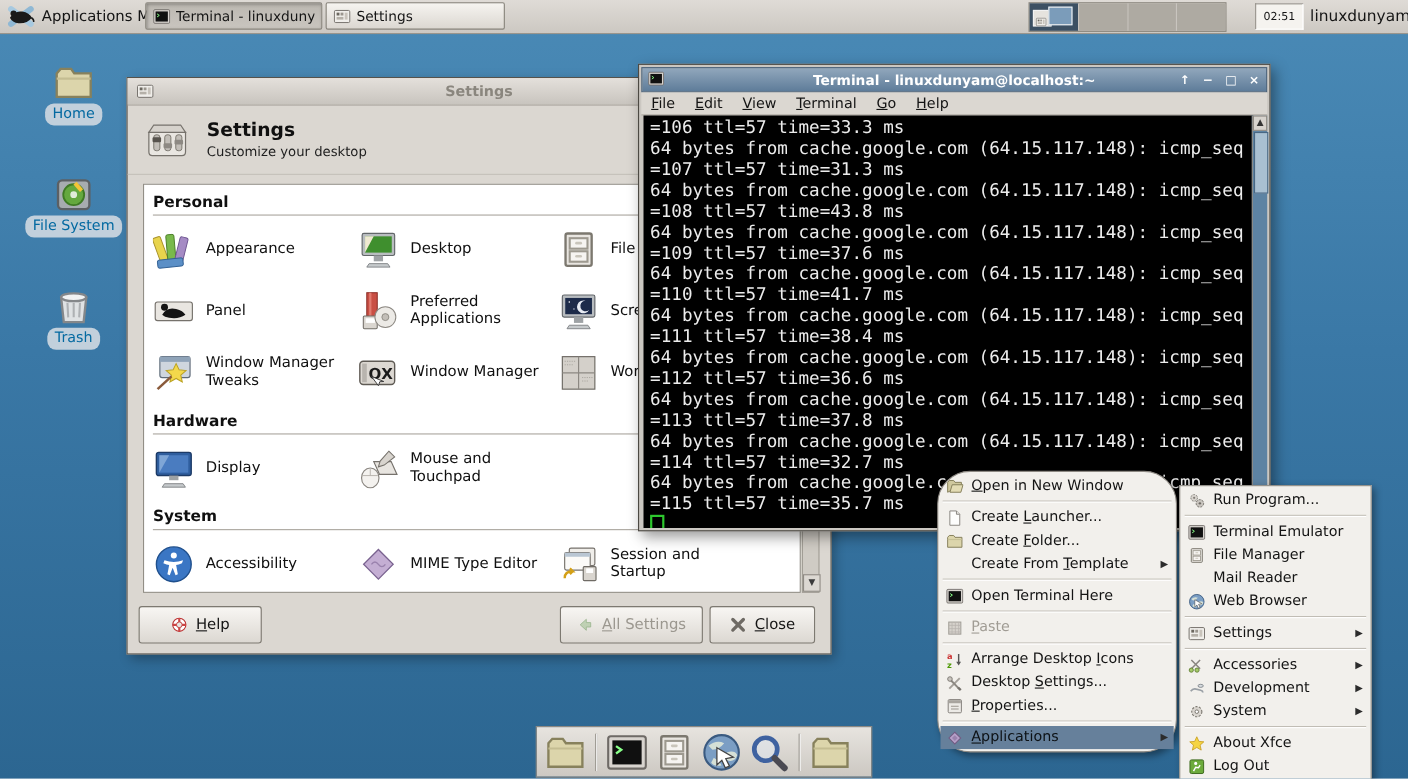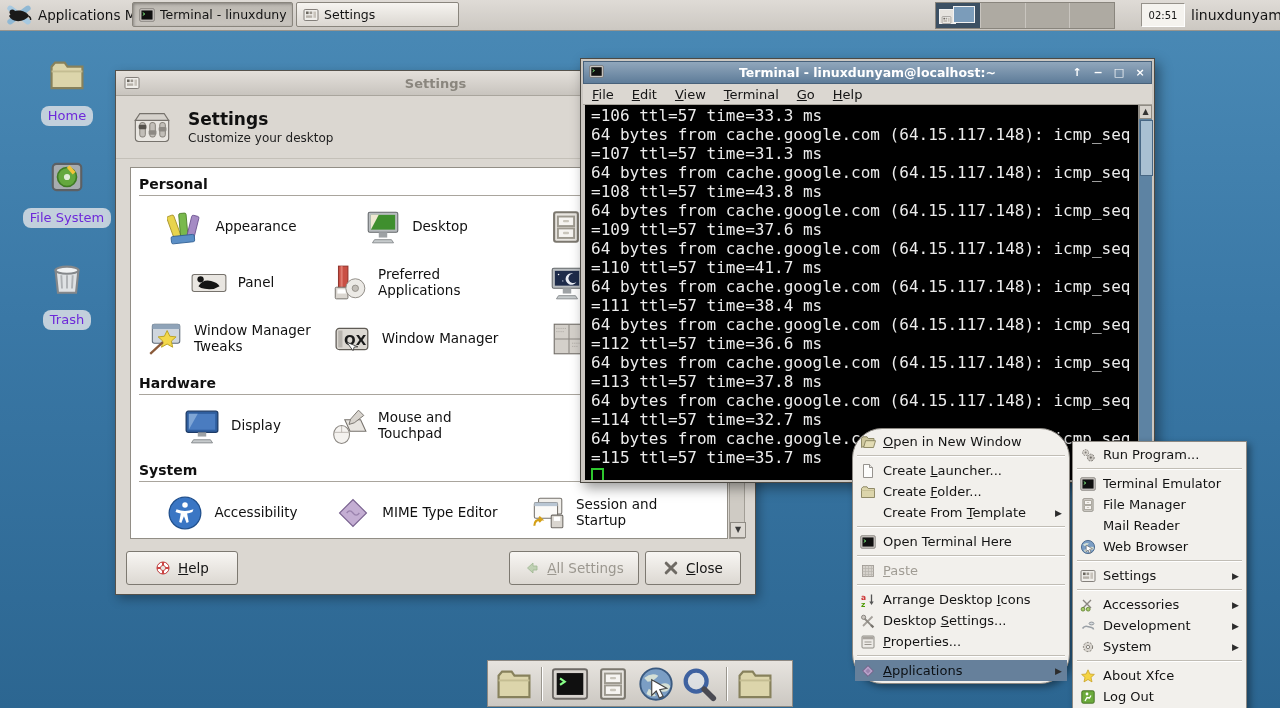--- a/index.html
+++ b/index.html
@@ -30,21 +30,21 @@
   .mw1 .icon{width:11px;height:10px;margin:1px 0 0 1px;}
   .mw2{left:17px;top:3px;width:20px;height:15px;background:#7b9cba;}
   #clock{position:absolute;left:1141px;top:3px;width:42px;height:22px;background:#f5f3ef;
     border:1px solid #95918a;border-bottom-color:#fff;border-right-color:#fff;
     font-size:10px;display:flex;align-items:center;justify-content:center;}
   #username{position:absolute;left:1191px;top:0;height:30px;display:flex;align-items:center;font-size:14px;}
 
   
   .desk-icon{position:absolute;width:106px;display:flex;flex-direction:column;align-items:center;z-index:1;}
   .desk-icon .icon{width:38px;height:38px;}
-  .desk-label{margin-top:12px;font-size:13px;color:#6d28d9;background:#c2d0dc;border-radius:8px;
+  .desk-label{margin-top:0;font-size:13px;color:#0369a1;background:#c2d0dc;border-radius:8px;
     padding:0 7px;line-height:20px;white-space:nowrap;}
   .desk-icon:nth-child(1){left:14px;top:56px;}
   .desk-icon:nth-child(2){left:14px;top:158px;}
   .desk-icon:nth-child(3){left:14px;top:260px;}
 
   
   #settings-win{position:absolute;left:115px;top:70px;width:639px;height:523px;z-index:10;
     background:#dbd7d1;border:1px solid #55524c;box-shadow:3px 4px 10px rgba(0,0,0,.3);}
   .s-titlebar{position:absolute;left:0;top:0;right:0;height:24px;
     background:linear-gradient(#e4e0db,#c8c4be);border-bottom:1px solid #a9a59d;
@@ -54,21 +54,21 @@
   .s-header{position:absolute;left:0;top:25px;right:0;height:62px;display:flex;align-items:center;
     gap:15px;padding-left:15px;border-bottom:1px solid #c4c0b8;}
   .s-header .icon{width:42px;height:40px;}
   .s-htitle{font-size:17px;font-weight:bold;color:#101010;}
   .s-hsub{font-size:12px;color:#1e1e1e;margin-top:2px;}
   .s-scroll{position:absolute;left:14px;top:96px;width:598px;height:372px;background:#fff;
     border:1px solid #928e86;overflow:hidden;box-sizing:border-box;}
   .sec-head{font-size:14px;font-weight:bold;color:#101010;margin:8px 8px 0;
     border-bottom:1px solid #a9a59d;padding-bottom:3px;}
   .s-grid{display:grid;grid-template-columns:186px 182px 214px;margin:3px 0 2px 8px;}
-  .tile{height:56px;display:flex;align-items:center;gap:10px;justify-content:center;}
+  .tile{height:56px;display:flex;align-items:center;gap:10px;}
   .tile .icon{width:38px;height:38px;flex:0 0 38px;}
   .tile-label{font-size:13.5px;color:#101010;max-width:124px;line-height:1.18;}
   #s-scrollbar{position:absolute;left:613px;top:96px;width:16px;height:372px;background:#cfcbc4;
     border:1px solid #a29e96;box-sizing:border-box;}
   .sb-btn{position:absolute;left:0;width:14px;height:14px;background:#dcd8d2;border:1px solid #8f8b84;
     color:#3a3a3a;font-size:8px;line-height:13px;text-align:center;}
   .sb-up{top:0;}.sb-down{bottom:0;}
   .sb-thumb{position:absolute;left:1px;top:15px;width:12px;height:150px;background:#c3bfb8;
     border:1px solid #8f8b84;}
   .s-btn{position:absolute;height:34px;display:flex;align-items:center;justify-content:center;gap:7px;

